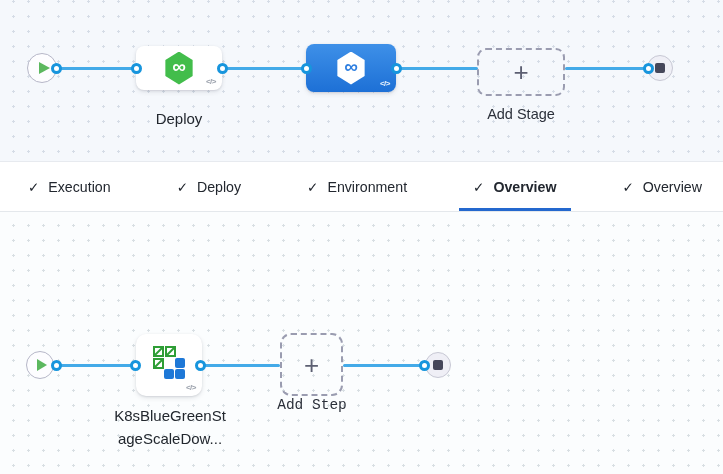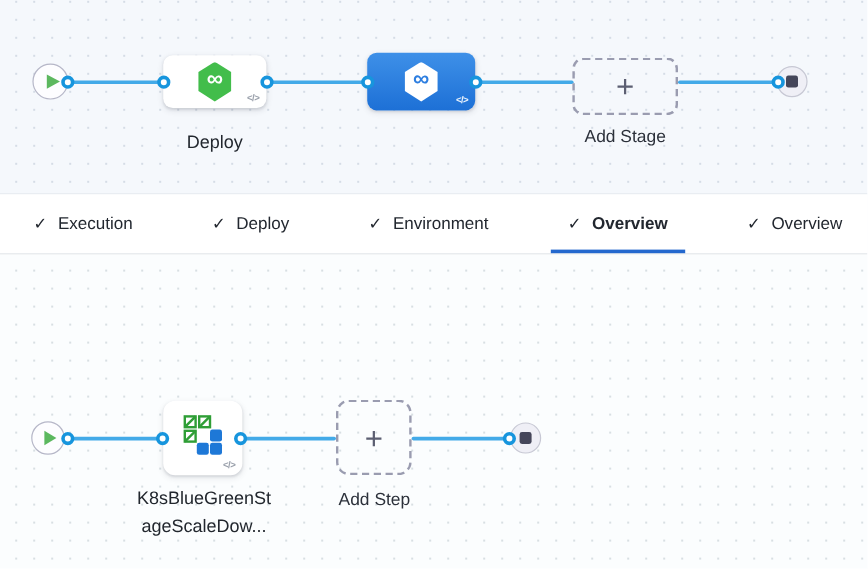--- a/index.html
+++ b/index.html
@@ -175,20 +175,20 @@
           <rect x="24" y="25" width="10" height="10" rx="2"></rect>
         </g>
       </svg>
       <span class="code-ic">&lt;/&gt;</span>
     </div>
     <div class="node-label step-name" style="left:112px;top:192px;width:116px;">K8sBlueGreenStageScaleDow...</div>
 
     <div class="add-box add-step-box" style="left:280px;top:121px;width:63px;height:63px;">
       <span class="plus">+</span>
     </div>
-    <div class="node-label lbl-14" style="left:270px;top:197px;width:84px;">Add Step</div>
+    <div class="node-label lbl-14" style="left:270px;top:185px;width:84px;font-family:Liberation Mono, monospace;">Add Step</div>
 
     <div class="node-circle end-node" style="left:425px;top:140px;">
       <span class="stop-sq"></span>
     </div>
   </div>
 
 </div>
 
 </body></html>

